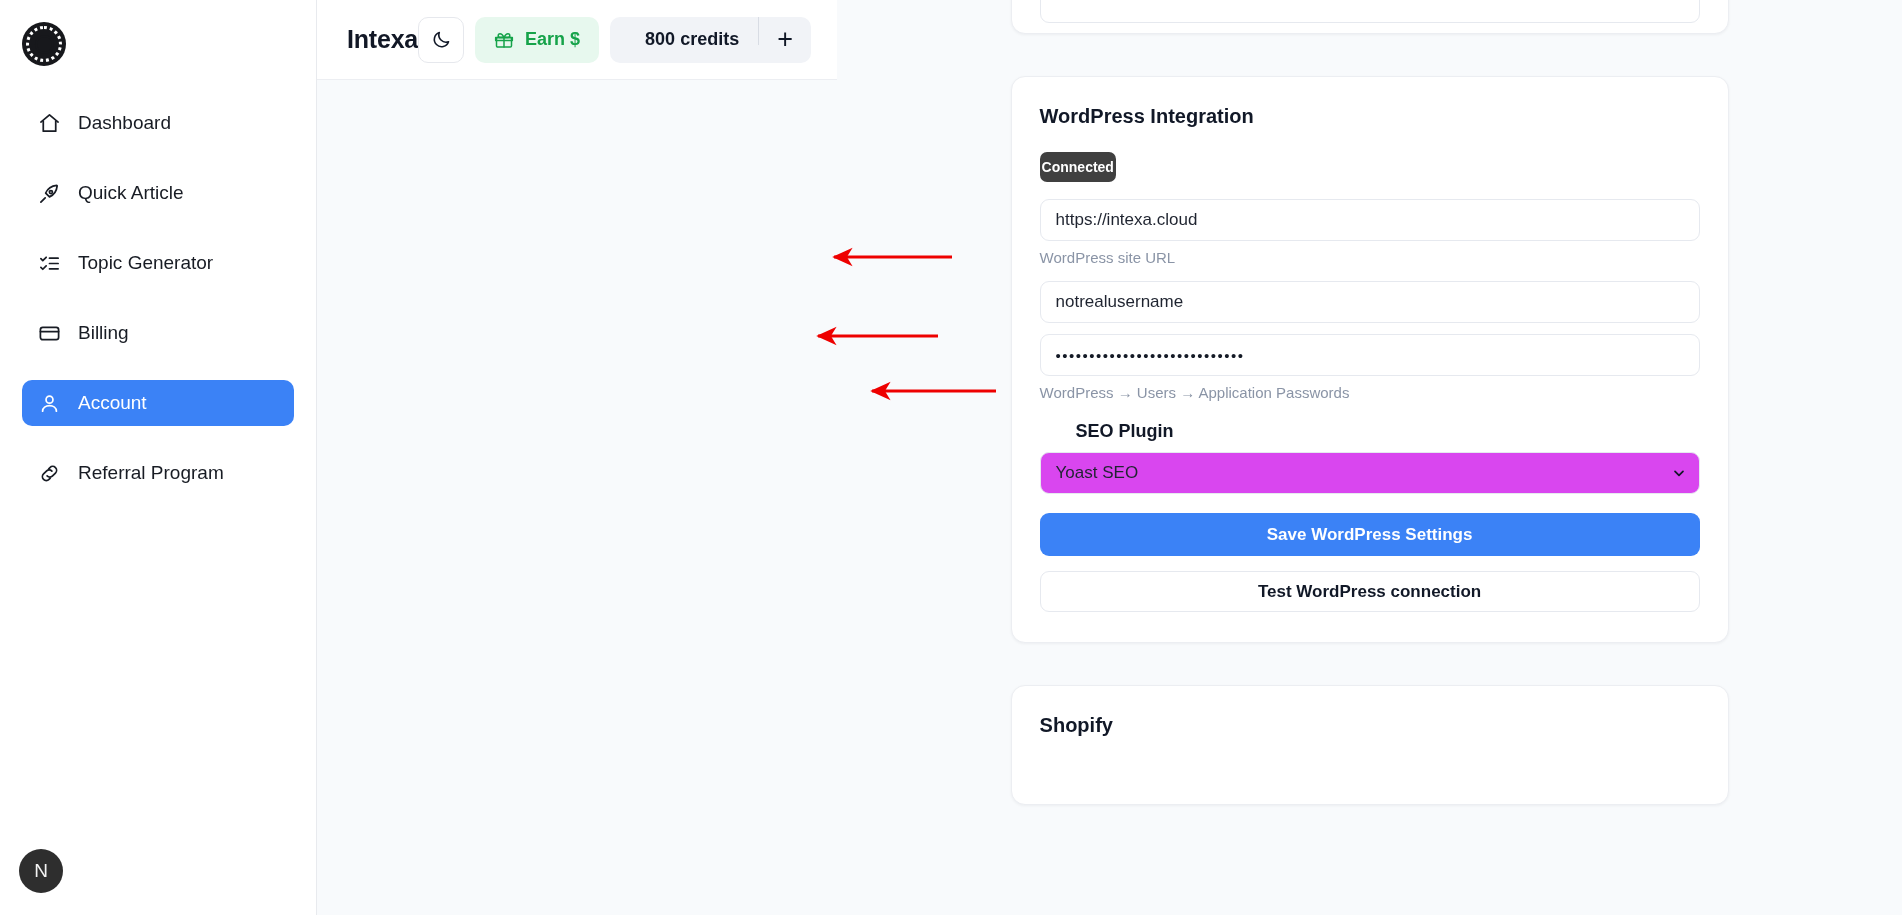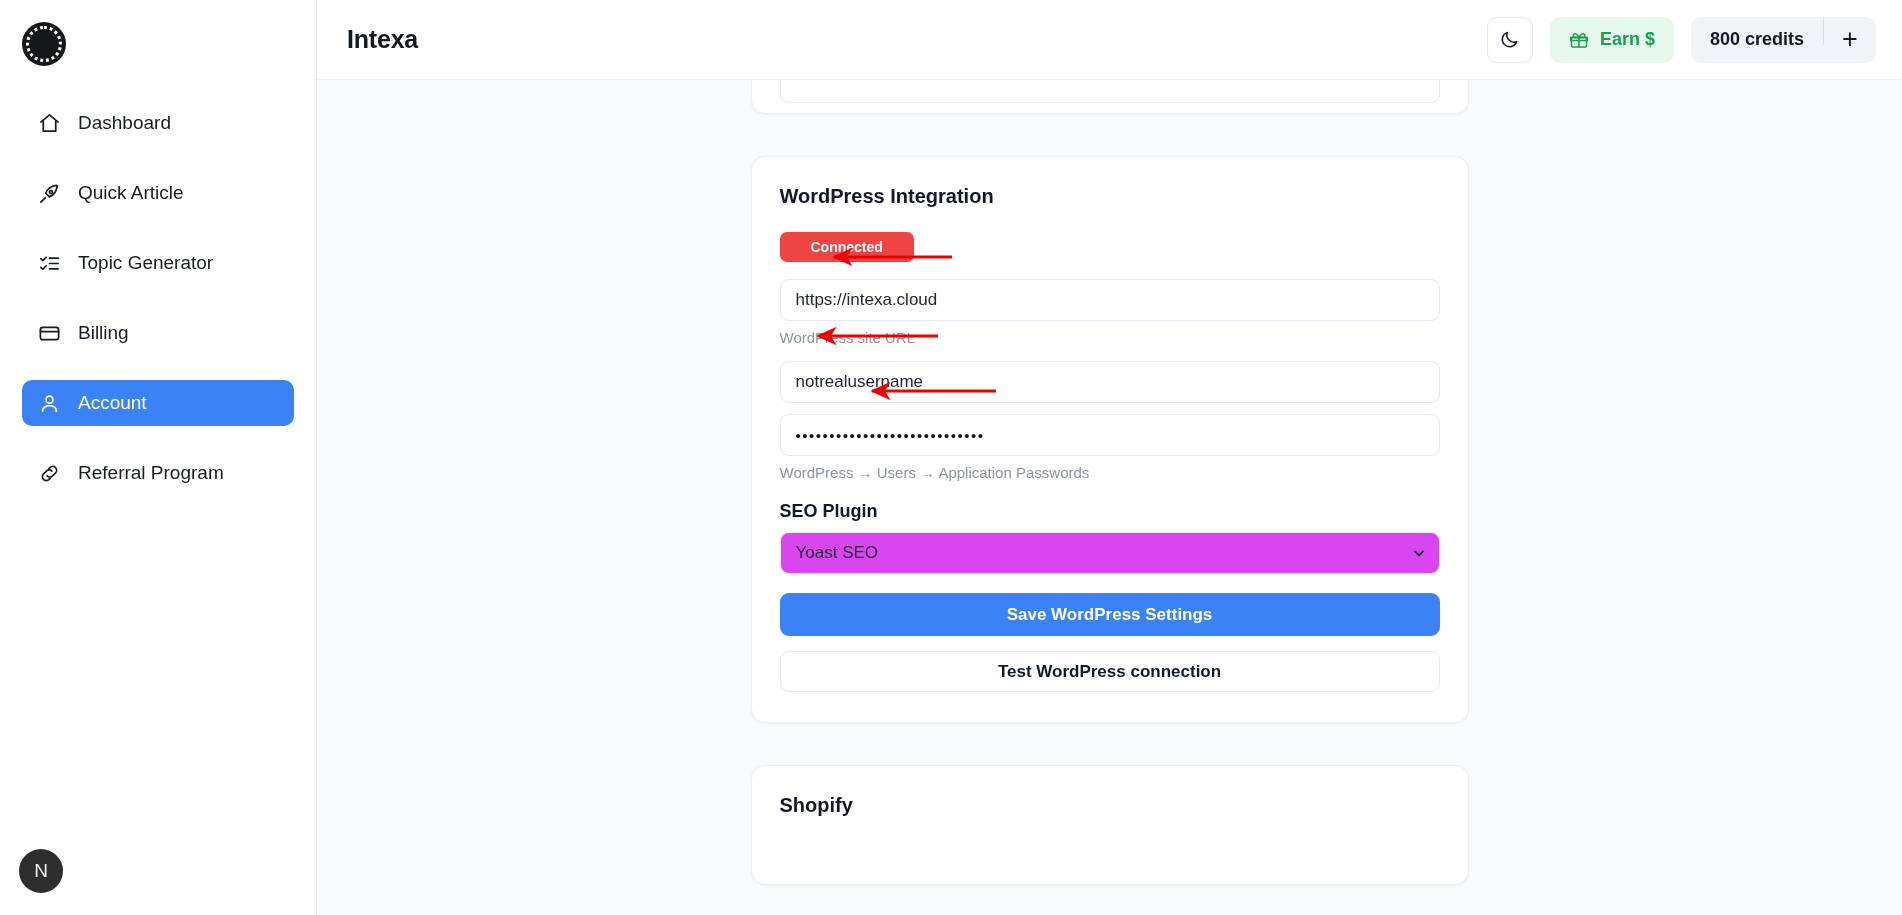--- a/index.html
+++ b/index.html
@@ -106,21 +106,20 @@
     justify-content: center;
     font-size: 19px;
     cursor: pointer;
   }
 
   
   .main {
     flex: 1;
     height: 915px;
     display: flex;
-    flex-direction: column;
     background: #f8fafc;
     overflow: hidden;
   }
 
   .topbar {
     height: 80px;
     min-height: 80px;
     background: #ffffff;
     border-bottom: 1px solid #eceef2;
     display: flex;
@@ -130,21 +129,21 @@
   }
   .app-title {
     font-size: 25px;
     font-weight: bold;
     color: #121826;
     letter-spacing: -0.2px;
   }
   .topbar-right {
     display: flex;
     align-items: center;
-    gap: 17px;
+    gap: 11px;
   }
   .icon-btn {
     width: 46px; height: 46px;
     border: 1px solid #e6e8ed;
     border-radius: 10px;
     background: #ffffff;
     display: flex; align-items: center; justify-content: center;
     cursor: pointer;
   }
   .icon-btn svg { width: 21px; height: 21px; display:block; }
@@ -164,20 +163,21 @@
     border: none;
   }
   .earn-btn svg { width: 20px; height: 20px; display:block; }
 
   .credits-group {
     display: flex;
     height: 46px;
     background: #f1f3f7;
     border-radius: 10px;
     overflow: hidden;
+    padding-left: 16px;
   }
   .credits-label {
     padding: 0 19px;
     font-size: 18px;
     font-weight: bold;
     color: #111827;
     display: flex;
     align-items: center;
     height: 100%;
     cursor: default;
@@ -244,25 +244,25 @@
 
   .card-title {
     font-size: 20px;
     font-weight: bold;
     color: #111827;
     margin-bottom: 24px;
   }
 
   .badge {
     display: inline-block;
-    background: #ef4444;
+    background: #404040;
     color: #ffffff;
     font-size: 14px;
     font-weight: bold;
-    padding: 7px 31px;
+    padding: 7px 2px;
     border-radius: 7px;
     margin-bottom: 17px;
   }
 
   .field {
     width: 100%;
     height: 42px;
     border: 1px solid #e6e9ef;
     border-radius: 9px;
     background: #ffffff;
@@ -288,20 +288,21 @@
     margin-top: 8px;
     margin-bottom: 15px;
   }
 
   .section-label {
     font-size: 18px;
     font-weight: bold;
     color: #111827;
     margin-top: 20px;
     margin-bottom: 10px;
+    margin-left: 36px;
   }
 
   .select-wrap {
     position: relative;
     width: 100%;
   }
   .select-box {
     width: 100%;
     height: 42px;
     border: 1px solid #e6e9ef;

